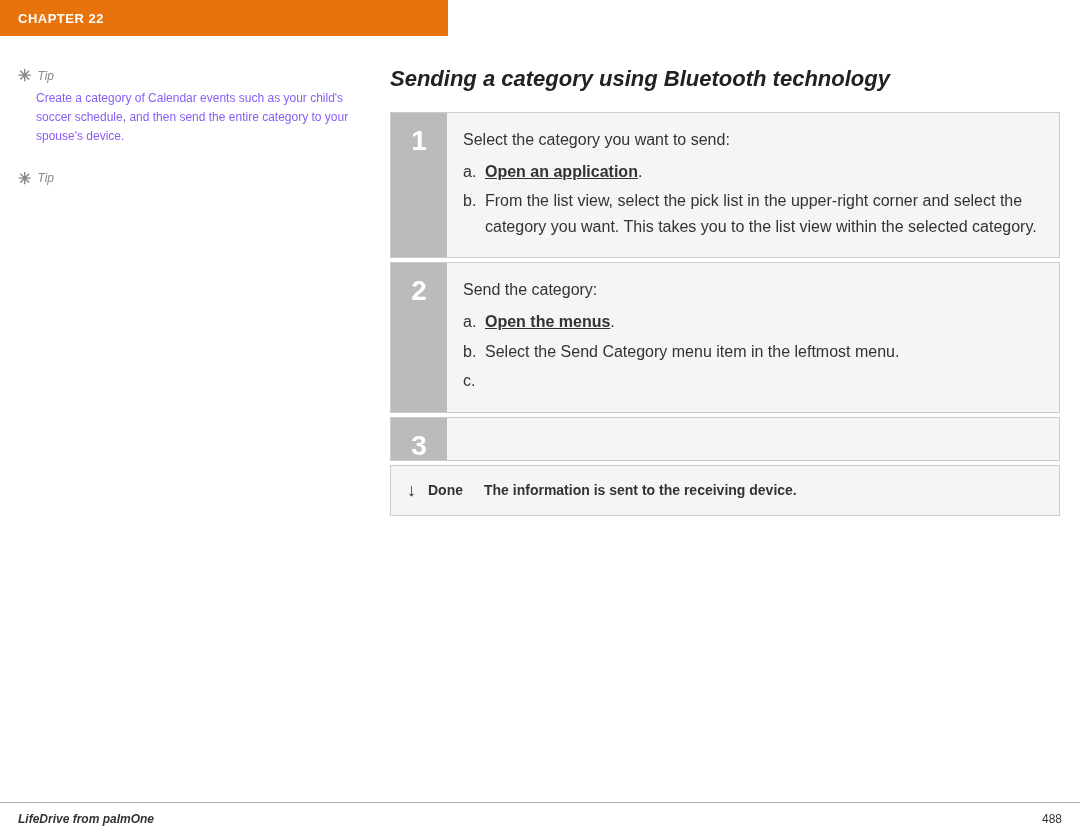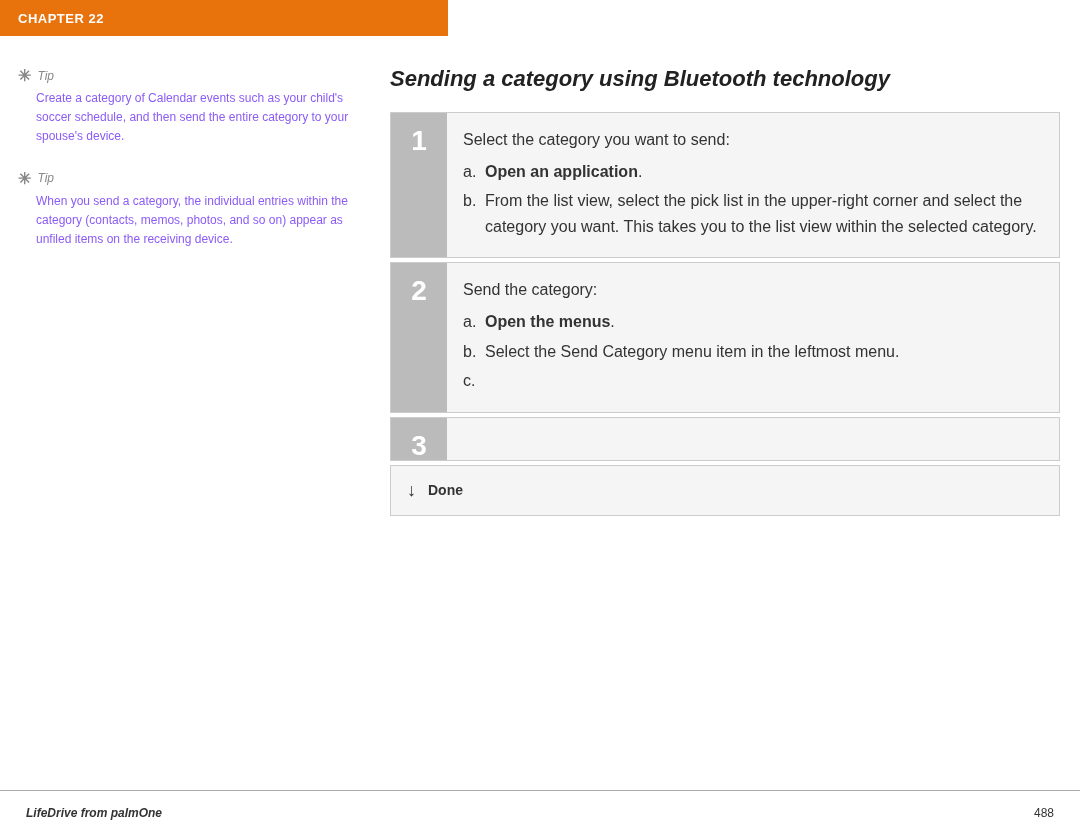--- a/index.html
+++ b/index.html
@@ -132,20 +132,21 @@
     .step-content .sub-item {
       display: flex;
       gap: 6px;
       margin-bottom: 4px;
     }
     .step-content .sub-label {
       min-width: 16px;
       color: #333;
     }
     .underlined {
+      text-decoration: underline;
       font-weight: bold;
       text-align: center;
     }
 
     
     .done-block {
       display: flex;
       border: 1px solid #ccc;
       background: #f5f5f5;
       align-items: center;
@@ -168,26 +169,26 @@
       font-weight: bold;
       color: #333;
     }
 
     
     .footer {
       position: absolute;
       bottom: 0;
       left: 0;
       right: 0;
-      height: 44px;
+      height: 32px;
       border-top: 1px solid #aaa;
       display: flex;
       align-items: center;
       justify-content: space-between;
-      padding: 0 26px;
+      padding: 0 18px;
     }
     .footer-left {
       font-size: 12px;
       font-weight: bold;
       font-style: italic;
       color: #333;
     }
     .footer-right {
       font-size: 12px;
       color: #333;
@@ -210,21 +211,20 @@
         <span class="tip-star">✳</span>
         <span class="tip-label">Tip</span>
       </div>
       <div class="tip-text">Create a category of Calendar events such as your child's soccer schedule, and then send the entire category to your spouse's device.</div>
     </div>
     <div class="tip-block">
       <div class="tip-header">
         <span class="tip-star">✳</span>
         <span class="tip-label">Tip</span>
       </div>
-      <div class="tip-text">When you send a category, the individual entries within the category (contacts, memos, photos, and so on) appear as unfiled items on the receiving device.</div>
     </div>
   </div>
 
   <div class="content">
     <div class="page-title">Sending a category using Bluetooth technology</div>
 
     <div class="step-block">
       <div class="step-number-col">
         <span class="step-number">1</span>
       </div>
@@ -263,20 +263,21 @@
 
     <div class="step-block">
       <div class="step-number-col">
         <span class="step-number">3</span>
       </div>
     </div>
 
     <div class="done-block">
       <span class="done-icon">↓</span>
       <span class="done-label">Done</span>
+      <span class="done-text">The information is sent to the receiving device.</span>
     </div>
   </div>
 </div>
 
 <div class="footer">
   <span class="footer-left">LifeDrive from palmOne</span>
   <span class="footer-right">488</span>
 </div>
 
 </body></html>

